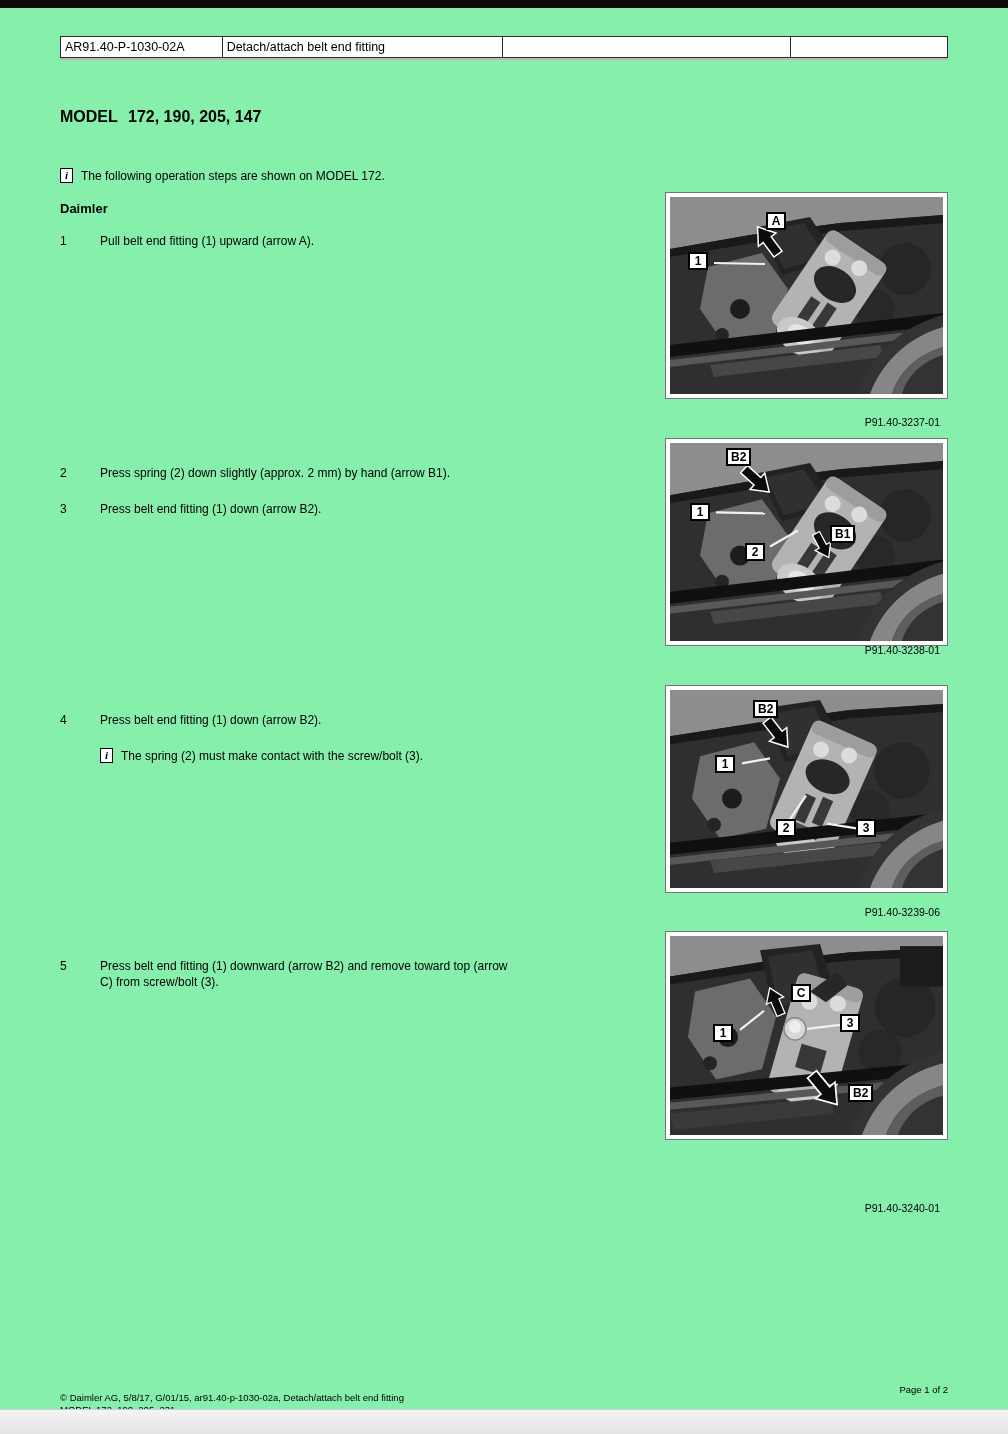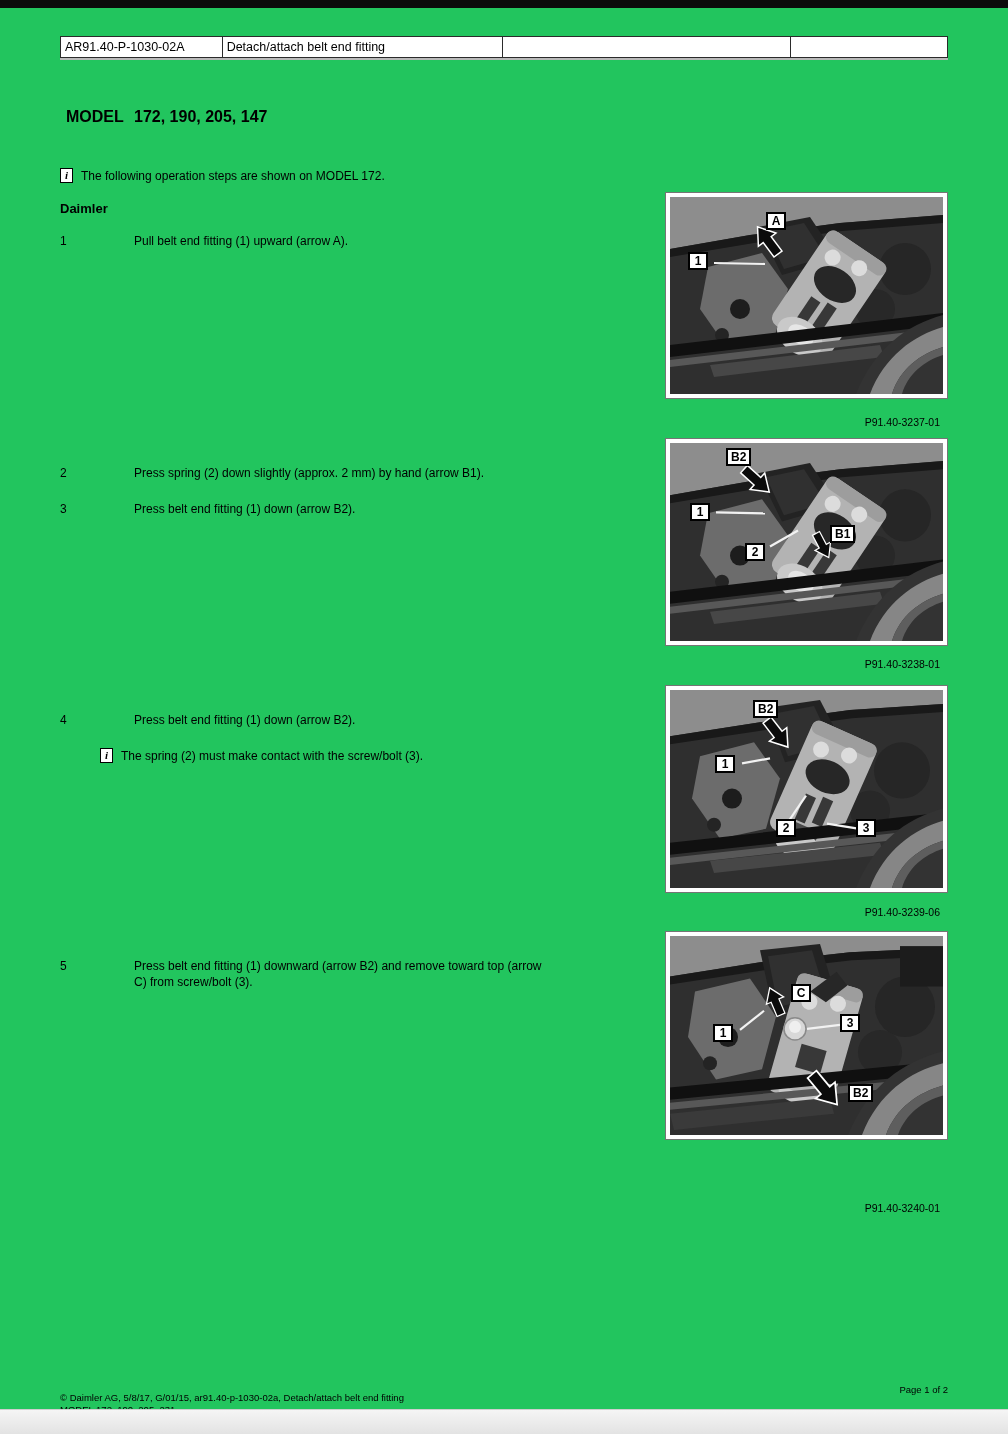--- a/index.html
+++ b/index.html
@@ -1,44 +1,44 @@
 <!DOCTYPE html>
 <html><head>
 <meta charset="utf-8">
 <style>
   html,body{margin:0;padding:0;background:#fff;}
-  .canvas{position:relative;width:1008px;height:1434px;background:#22c55e;overflow:hidden;
+  .canvas{position:relative;width:1008px;height:1434px;background:#86efac;overflow:hidden;
           font-family:"Liberation Sans",sans-serif;color:#000;}
   .topbar{position:absolute;left:0;top:0;width:1008px;height:8px;background:#0b0b0b;}
   .bottomgap{position:absolute;left:0;top:1409px;width:1008px;height:25px;
              background:linear-gradient(#f5f5f5,#e2e2e2);border-top:1px solid #cfcfcf;}
 
   
   .htable{position:absolute;left:60px;top:36px;width:888px;height:22px;display:flex;
           border:1px solid #2b2b2b;box-sizing:border-box;box-shadow:0 2px 0 #b9b9b9;background:#fff;}
   .hcell{box-sizing:border-box;border-right:1px solid #2b2b2b;font-size:12.5px;line-height:20px;
          padding:0 4px;white-space:nowrap;overflow:hidden;}
   .hcell:last-child{border-right:none;}
   .hc1{width:162px;} .hc2{width:281px;} .hc3{width:289px;} .hc4{width:156px;}
 
-  .modelline{position:absolute;left:60px;top:108px;font-size:16px;font-weight:bold;display:flex;margin-left:6px;}
+  .modelline{position:absolute;left:60px;top:108px;font-size:16px;font-weight:bold;display:flex;}
   .modelline .mlabel{width:68px;}
 
   .inforow{position:absolute;display:flex;align-items:flex-start;}
   .info1{left:60px;top:168px;}
   .note4{left:100px;top:748px;}
   .iicon{width:13px;height:15px;border:1px solid #000;box-sizing:border-box;text-align:center;
          font:italic bold 11px/13px "Liberation Serif",serif;background:#fff;flex:0 0 auto;}
   .inforow .itext{font-size:12px;line-height:15px;margin-left:8px;padding-top:1px;}
 
   .secthead{position:absolute;left:60px;top:201px;font-size:13px;font-weight:bold;}
 
   .step{position:absolute;left:60px;display:flex;font-size:12px;line-height:16px;}
   .step .num{width:40px;flex:0 0 auto;}
-  .step .txt{width:420px;margin-left:34px;}
+  .step .txt{width:420px;}
 
   
   .figure{position:absolute;left:665px;width:283px;border:1px solid #757575;background:#fff;
           box-sizing:border-box;padding:4px;}
   .photo{position:relative;width:273px;height:100%;background:#2f2f2f;overflow:hidden;}
   .photo svg{position:absolute;left:0;top:0;width:100%;height:100%;display:block;}
   .co{position:absolute;background:#fff;border:2px solid #000;box-sizing:border-box;
       min-width:20px;height:18px;padding:0 3px;text-align:center;
       font:bold 12px/14px "Liberation Sans",sans-serif;color:#000;}
   .figcap{position:absolute;left:665px;width:275px;text-align:right;font-size:10.5px;}
@@ -170,21 +170,21 @@
         <line x1="100" y1="103" x2="128" y2="87" stroke="#f2f2f2" stroke-width="2.2"></line>
         <polygon points="0,-5 18,-5 18,-11 34,0 18,11 18,5 0,5" fill="#0b0b0b" stroke="#fff" stroke-width="1.5" transform="translate(74,26) rotate(42)"></polygon>
         <polygon points="0,-5 18,-5 18,-11 34,0 18,11 18,5 0,5" fill="#0b0b0b" stroke="#fff" stroke-width="1.5" transform="translate(146,90) rotate(62) scale(0.8)"></polygon>
       </svg>
       <div class="co" style="left:56px;top:5px">B2</div>
       <div class="co" style="left:20px;top:60px">1</div>
       <div class="co" style="left:75px;top:100px">2</div>
       <div class="co" style="left:160px;top:82px">B1</div>
     </div>
   </div>
-  <div class="figcap" style="top:658px">P91.40-3238-01</div>
+  <div class="figcap" style="top:644px">P91.40-3238-01</div>
 
   <div class="figure" style="top:685px;height:208px">
     <div class="photo">
       <svg viewBox="0 0 273 197" preserveAspectRatio="none">
         <rect width="273" height="197" fill="#2f2f2f"></rect>
         <polygon points="0,0 273,0 273,14 180,20 90,32 0,46" fill="#8d8d8d"></polygon>
         <polygon points="0,46 90,32 180,20 273,14 273,22 182,28 94,40 0,54" fill="#191919"></polygon>
         <circle cx="232" cy="80" r="28" fill="#262626"></circle>
           <circle cx="200" cy="120" r="20" fill="#282828"></circle>
         <polygon points="95,18 150,10 175,58 115,72" fill="#232323"></polygon>

